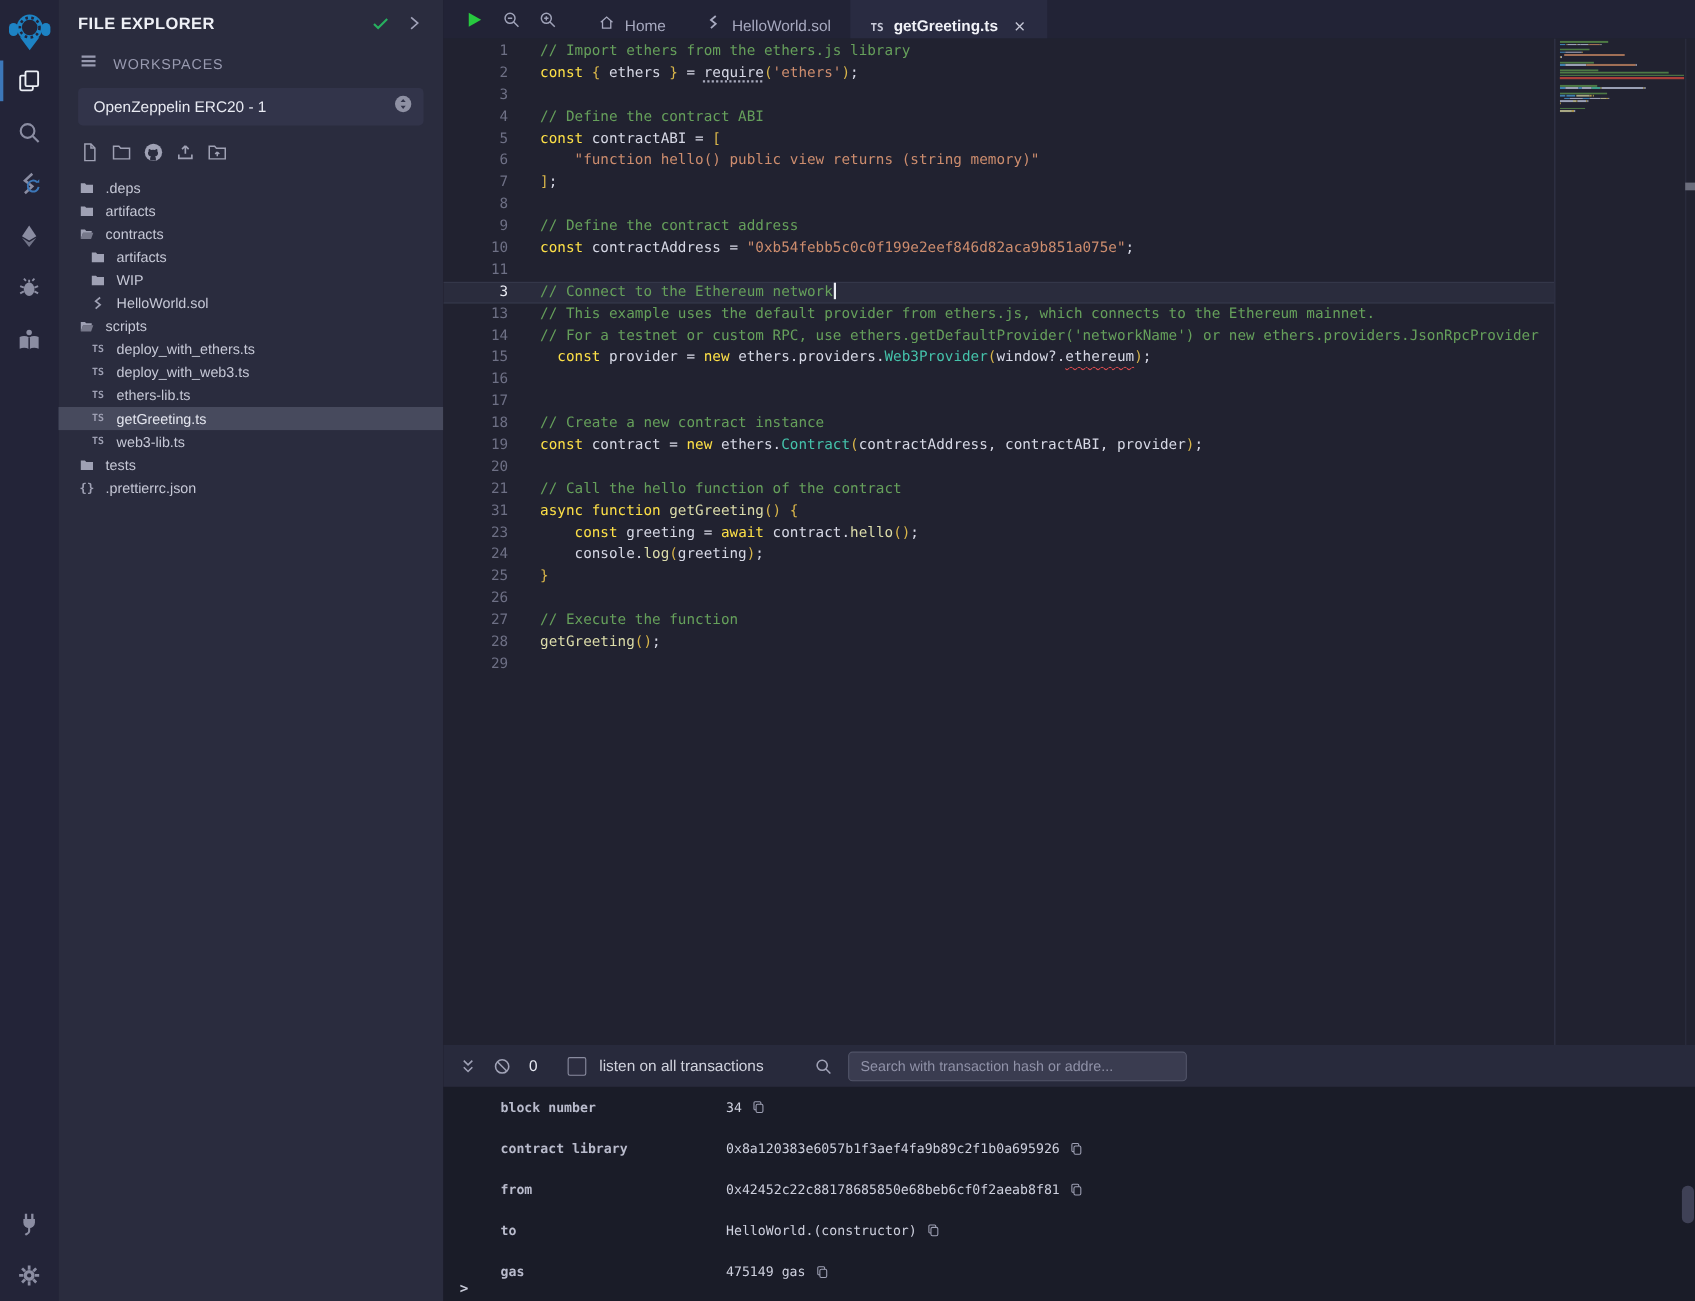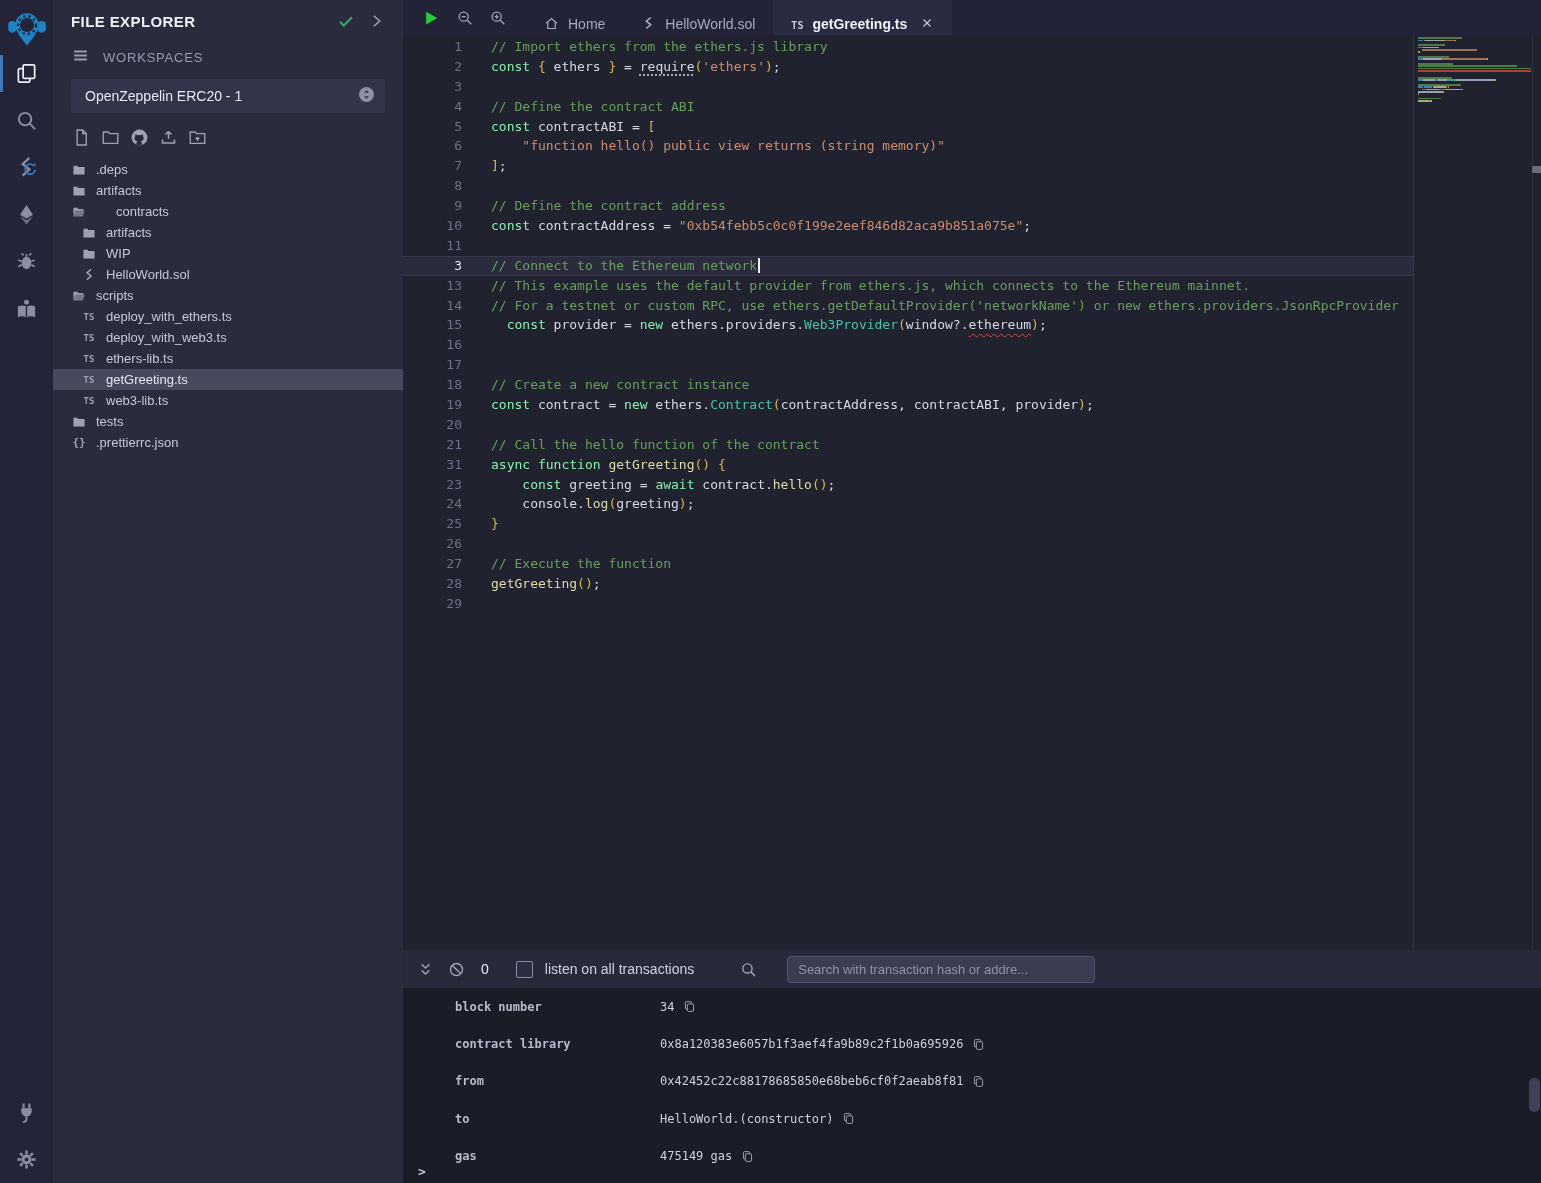--- a/index.html
+++ b/index.html
@@ -39,37 +39,37 @@
 
   
   .main { position:absolute; left:403px; top:0; right:0; bottom:0; }
   .tabbar { position:absolute; left:0; right:0; top:0; height:35px; background:#222336; display:flex; align-items:stretch; }
   .runbar { display:flex; align-items:center; }
   .run-btn { margin-left:19px; width:18px; height:18px; color:#27c93f; cursor:pointer; }
   .run-btn svg { width:18px; height:18px; }
   .zoom-btn { margin-left:17px; width:16px; height:16px; color:#9fa2b8; cursor:pointer; }
   .zoom-btn svg { width:16px; height:16px; }
   .tabs { display:flex; align-items:stretch; margin-left:20px; }
-  .tab { display:flex; align-items:flex-start; gap:9px; padding:16px 18px; font-size:14px; color:#a7a9bf; cursor:pointer; }
+  .tab { display:flex; align-items:flex-end; gap:9px; padding:4px 18px; font-size:14px; color:#a7a9bf; cursor:pointer; }
   .tab svg { width:15px; height:15px; }
   .tab .txticon { font-size:10px; }
   .tab.active { background:#292b41; color:#f0f1f7; font-weight:bold; }
   .tab.active .txticon { color:#c9cbda; }
   .tab-close { width:14px; height:14px; margin-left:4px; color:#c5c7d6; cursor:pointer; }
   .tab-close svg { width:14px; height:14px; }
 
   
   .editor { position:absolute; left:0; right:0; top:35px; height:915px; background:#212230; overflow:hidden; }
   .lines { position:absolute; left:0; top:2px; right:128px; overflow:hidden; }
   .cline { height:19.9px; line-height:19.9px; white-space:pre; font-family:"DejaVu Sans Mono", monospace; font-size:13px; display:flex; }
   .cline.cur { background:rgba(130,140,175,.10); box-shadow:inset 0 1px rgba(160,170,200,.12), inset 0 -1px rgba(160,170,200,.12); }
   .ln { width:59px; text-align:right; color:#6e7085; flex:none; }
   .cline.cur .ln { color:#e9eaf2; }
   .lc { padding-left:29px; color:#d6d8e5; flex:none; }
-  .tk-cmt{color:#66a05b} .tk-kw{color:#86efac} .tk-str{color:#cd8d6e} .tk-punc{color:#d9b64a}
+  .tk-cmt{color:#66a05b} .tk-kw{color:#fde047} .tk-str{color:#cd8d6e} .tk-punc{color:#d9b64a}
   .tk-cls{color:#45c3ab} .tk-fn{color:#dcdcaa} .tk-id{color:#d6d8e5}
   .tk-err{ text-decoration:underline wavy #d3494e 1px; text-underline-offset:3.5px; }
   .tk-und{ text-decoration:underline dotted #a8aabc 1.5px; text-underline-offset:4px; }
   .cursor { display:inline-block; width:1.6px; height:15px; background:#eceef5; vertical-align:middle; margin-left:1px; transform:translateY(-1px); }
   .mm-sep { position:absolute; left:1010px; top:0; bottom:0; width:1px; background:#34364a; }
   .minimap { position:absolute; left:1015px; top:2px; width:113px; }
   .mm-line { height:2.33px; display:flex; align-items:center; overflow:hidden; }
   .mm-line span { height:1.6px; display:inline-block; flex:none; }
   .mm-line.mm-err { background:#a9403a; }
   .ruler { position:absolute; right:0; top:0; bottom:0; width:9px; border-left:1px solid #2c2e40; }
@@ -77,21 +77,21 @@
 
   
   .terminal { position:absolute; left:0; right:0; top:950px; bottom:0; background:#1a1c28; }
   .term-head { position:absolute; left:0; right:0; top:0; height:38px; background:#282a3c; display:flex; align-items:center; }
   .th-icon { color:#a0a2b6; width:17px; height:17px; cursor:pointer; flex:none; }
   .th-icon svg { width:17px; height:17px; }
   .term-count { margin-left:16px; color:#e8eaf2; font-size:14px; }
   .term-check { margin-left:27px; width:17px; height:17px; border:1px solid #8a8ca0; border-radius:2px; background:#31334666; cursor:pointer; flex:none; }
   .term-listen { margin-left:12px; font-size:14px; color:#d0d2dd; }
   .term-search-icon { margin-left:46px; }
-  .term-input { margin-left:30px; width:308px; height:27px; background:#3a3c50; border:1px solid #515468; border-radius:4px; color:#d6d8e5; font-size:13px; padding:0 10px; outline:none; }
+  .term-input { margin-left:14px; width:308px; height:27px; background:#3a3c50; border:1px solid #515468; border-radius:4px; color:#d6d8e5; font-size:13px; padding:0 10px; outline:none; }
   .term-input::placeholder { color:#9092a8; }
   .term-body { position:absolute; left:0; right:0; top:38px; bottom:0; font-family:"DejaVu Sans Mono", monospace; }
   .term-row { height:37.4px; display:flex; align-items:center; }
   .t-label { width:205px; margin-left:52px; color:#b9bbcc; font-size:12px; font-weight:bold; flex:none; }
   .t-value { color:#ced0de; font-size:12px; display:flex; align-items:center; gap:9px; }
   .copy-btn { width:13px; height:13px; color:#9ea0b4; cursor:pointer; }
   .copy-btn svg { width:13px; height:13px; }
   .prompt { position:absolute; left:15px; bottom:4px; color:#c8cad8; font-family:"DejaVu Sans Mono", monospace; font-size:13px; font-weight:bold; }
   .term-scroll { position:absolute; right:1px; top:128px; width:11px; height:34px; border-radius:5px; background:#3f4156; cursor:pointer; }
 </style>
@@ -234,21 +234,21 @@
           <div>.deps</div>
         </div>
         <div class="tree-row" style="padding-left: 18px;">
           <div class="tree-ico">
             <svg viewBox="0 0 24 24" xmlns="http://www.w3.org/2000/svg">
               <path d="M2.5 19.5V4.5h6.5l2 2.2h10.5v12.8z" fill="currentColor"></path>
             </svg>
           </div>
           <div>artifacts</div>
         </div>
-        <div class="tree-row" style="padding-left: 18px; gap: 20px;">
+        <div class="tree-row" style="padding-left: 18px;">
           <div class="tree-ico">
             <svg viewBox="0 0 24 24" xmlns="http://www.w3.org/2000/svg">
               <path d="M2.5 19.5V4.5h6.5l2 2.2h8.5v3H6l-3.5 9.8z" fill="currentColor"></path>
               <path d="M6 9.7h16l-3.5 9.8H2.5z" fill="currentColor" opacity=".65"></path>
             </svg>
           </div>
           <div>contracts</div>
         </div>
         <div class="tree-row" style="padding-left: 28px;">
           <div class="tree-ico">

